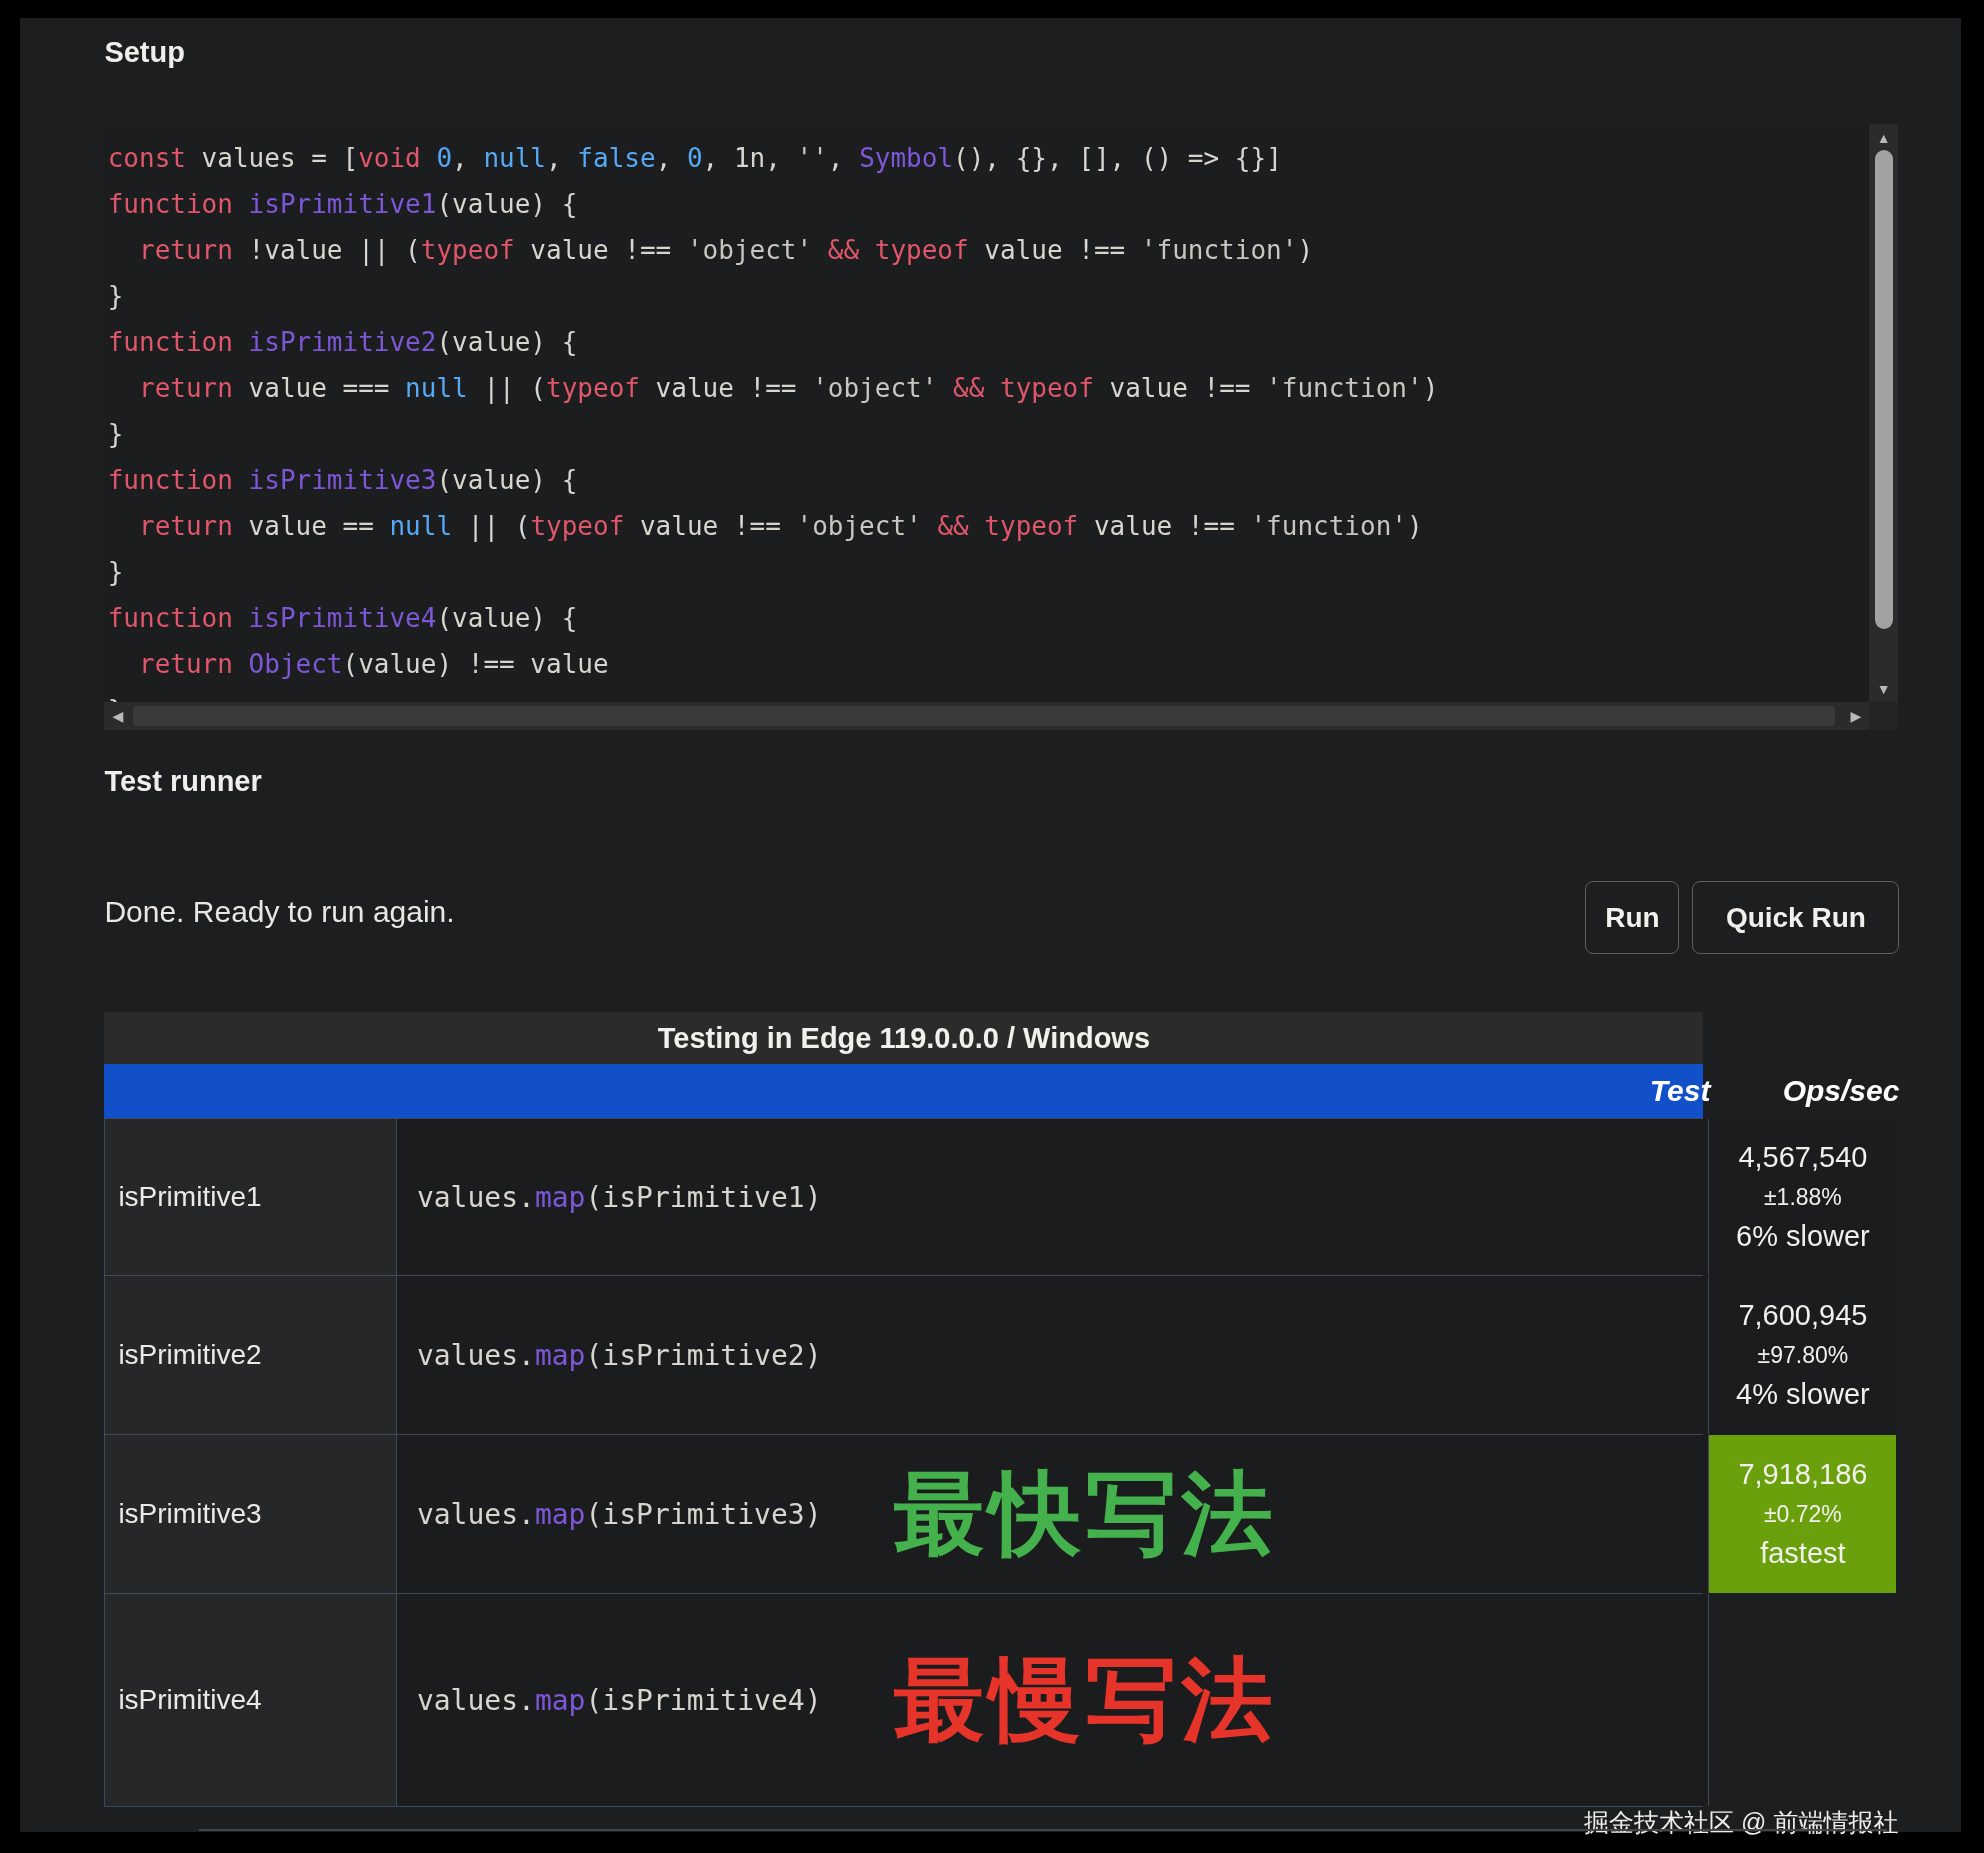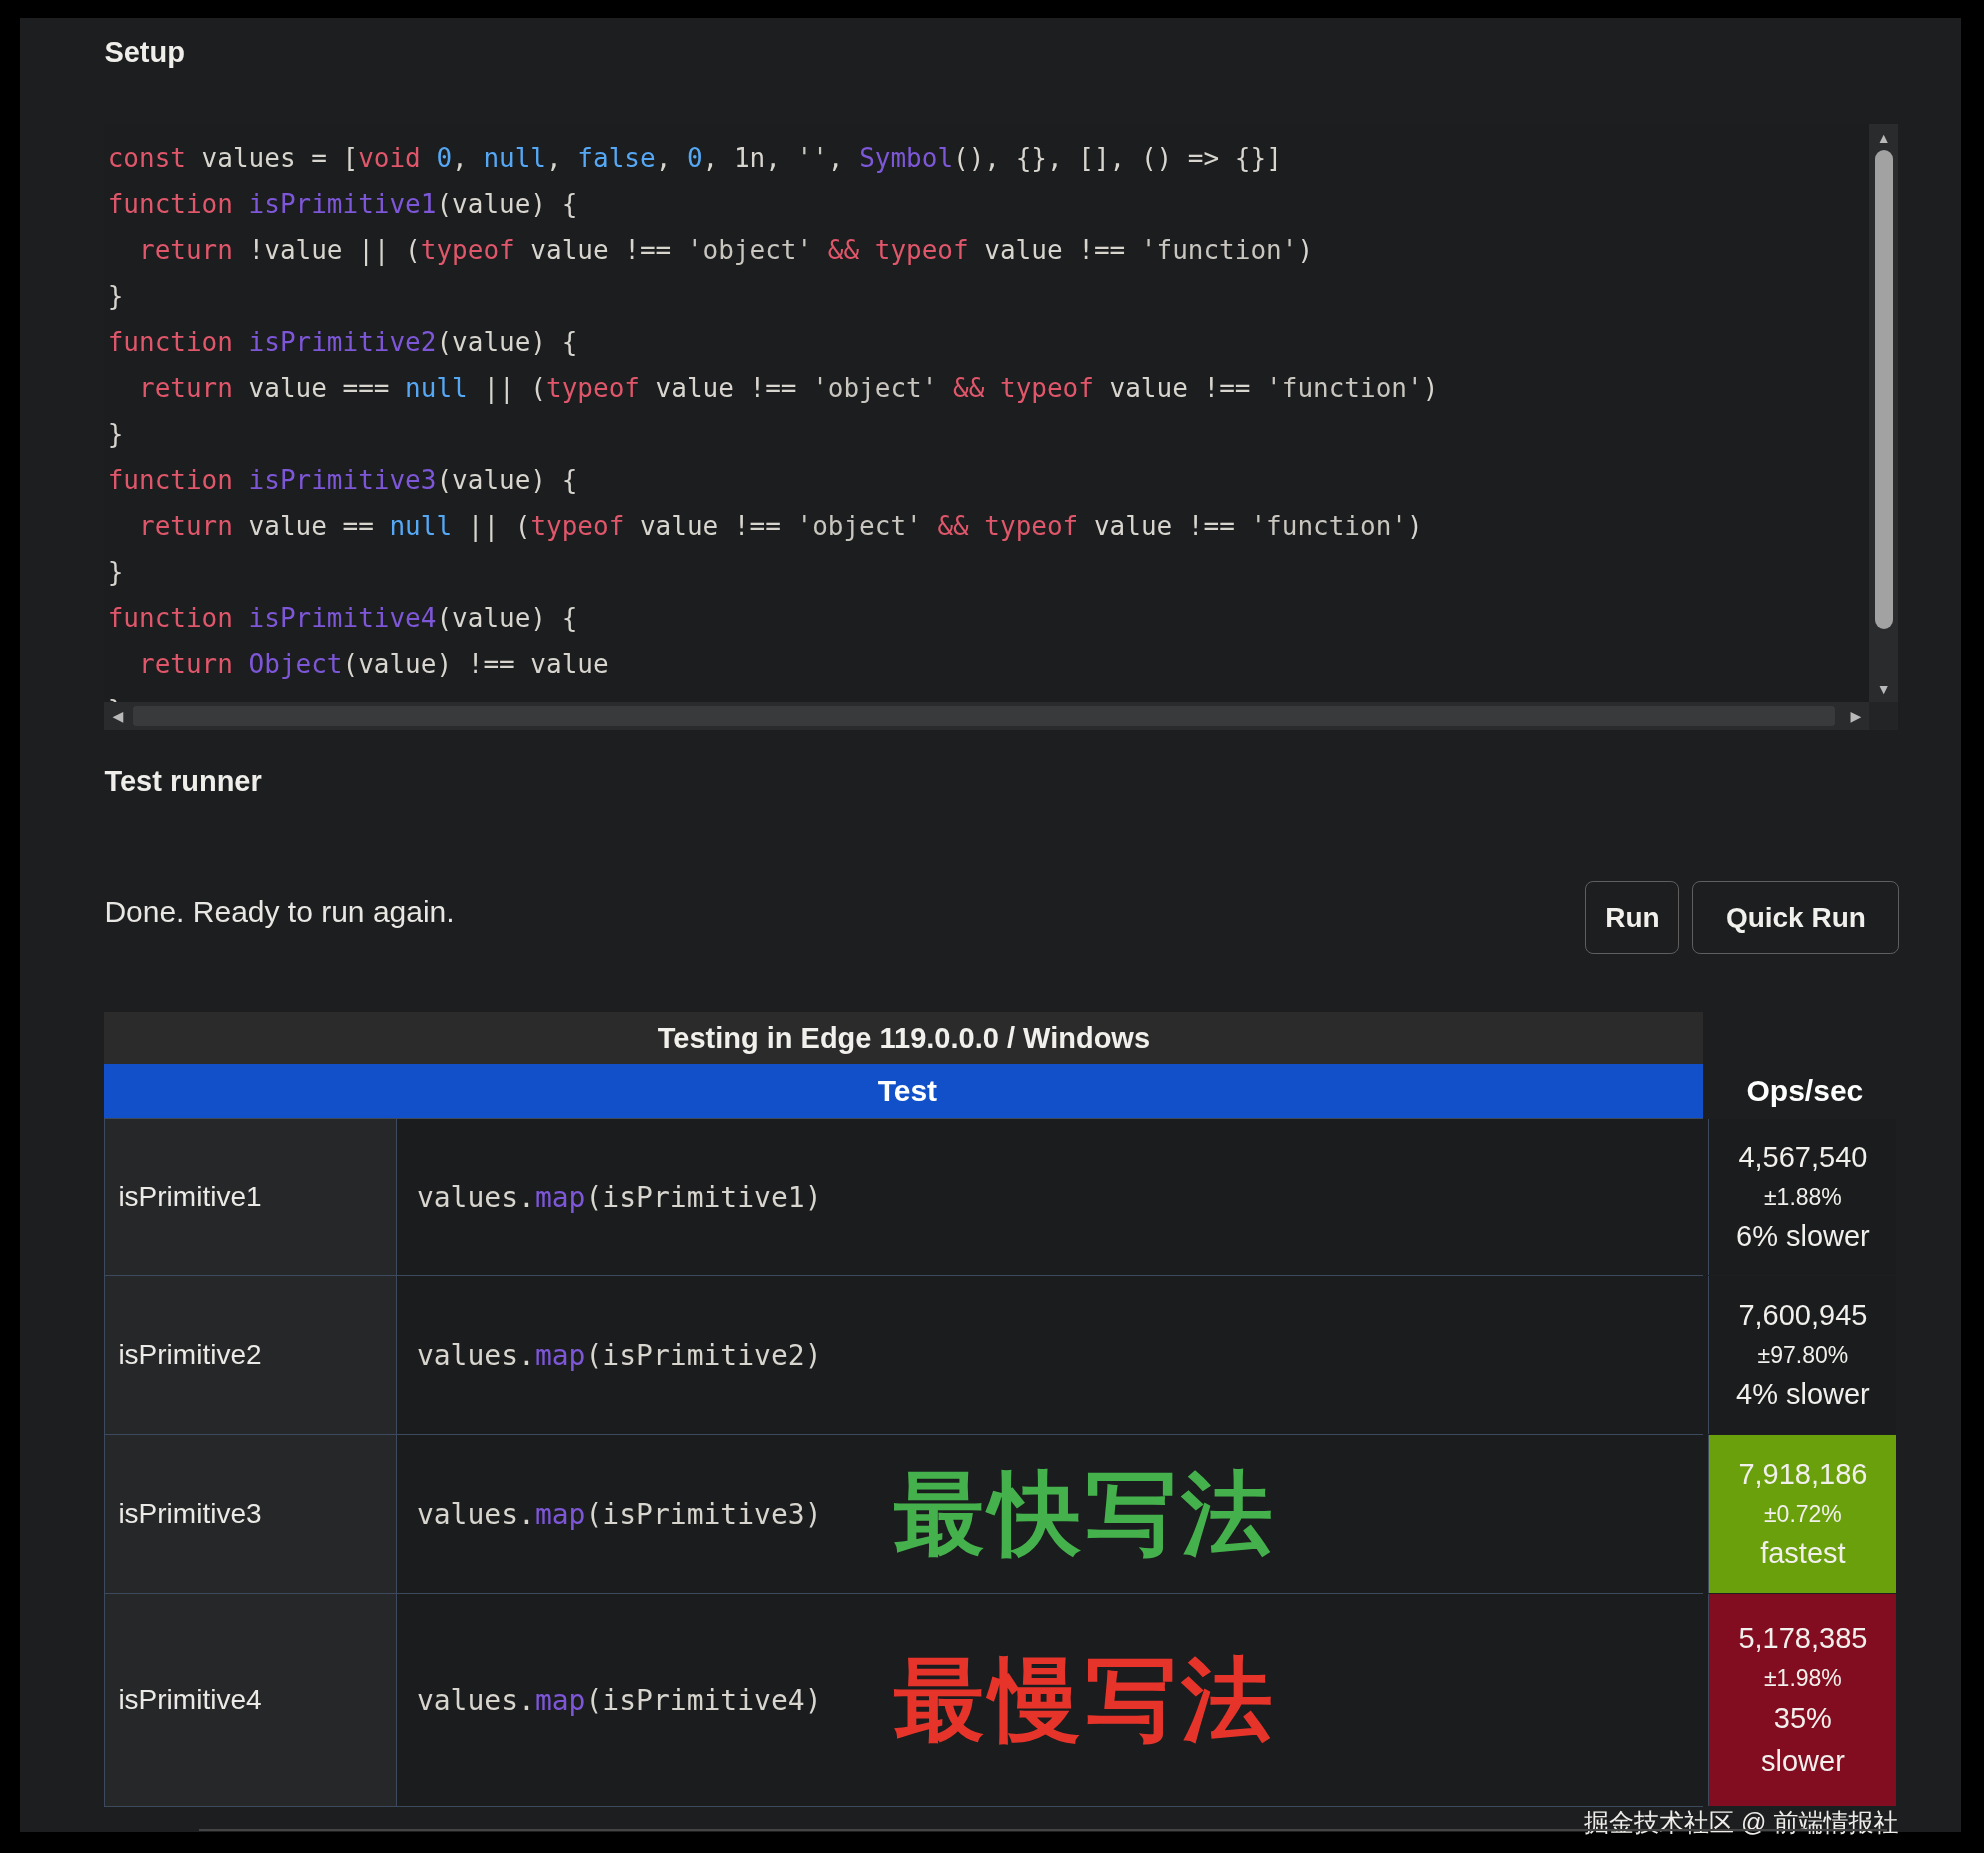--- a/index.html
+++ b/index.html
@@ -47,21 +47,21 @@
   #run-btn { width:94px; margin-left:auto; }
   #quick-run-btn { width:207px; margin-left:13px; }
 
   
   .bench { position:absolute; left:84px; top:994px; width:1599px; }
   .bench-caption { height:52px; background:#2b2b2b; display:flex; align-items:center;
                    justify-content:center; font-size:29px; font-weight:bold; color:#f2f0ec; }
   .bench-header { height:54px; background:var(--hdr,#1150c8); display:grid;
                   grid-template-columns:1606px 189px; align-items:center;
                   font-size:30px; font-weight:bold; color:#fff; }
-  .bench-header div { text-align:center; }
+  .bench-header div { text-align:right;font-style:italic; }
   .bench-body { border:1.6px solid #3d4a5e; }
   .t-row { display:grid; grid-template-columns:292px 1312px 187px; border-bottom:1.6px solid #3d4a5e; }
   .t-row:last-child { border-bottom:none; }
   .cell-name { background:#252728; border-right:1.6px solid #3d4a5e; display:flex; align-items:center;
                padding-left:13px; font-size:28px; color:#eceae6; }
   .cell-test { background:#1a1c1d; border-right:1.6px solid #3d4a5e; position:relative;
                display:flex; align-items:center; padding-left:19.5px;
                font-family:"DejaVu Sans Mono", monospace; font-size:28px; color:#d8d5cf;
                white-space:pre; }
   .cell-ops { background:#1a1c1d; display:flex; flex-direction:column; align-items:center;
@@ -138,26 +138,20 @@
           <div class="cell-test"><span class="tok-p">values.</span><span class="tok-i">map</span><span class="tok-p">(isPrimitive3)</span><div class="annotation" style="color: rgb(68, 177, 76);">最快写法</div></div>
           <div class="cell-ops fastest">
             <div class="ops-line">7,918,186</div>
             <div class="ops-line pct">±0.72%</div>
             <div class="ops-line">fastest</div>
           </div>
         </div>
         <div class="t-row" style="height: 212px;">
           <div class="cell-name">isPrimitive4</div>
           <div class="cell-test"><span class="tok-p">values.</span><span class="tok-i">map</span><span class="tok-p">(isPrimitive4)</span><div class="annotation" style="color: rgb(231, 52, 43);">最慢写法</div></div>
-          <div class="cell-ops slowest">
-            <div class="ops-line">5,178,385</div>
-            <div class="ops-line pct">±1.98%</div>
-            <div class="ops-line">35%</div>
-            <div class="ops-line">slower</div>
-          </div>
         </div>
       </div>
   </div>
 
   <div class="watermark">掘金技术社区 @ 前端情报社</div>
   <div class="bottom-divider"></div>
 </div>
 
 
 </body></html>

